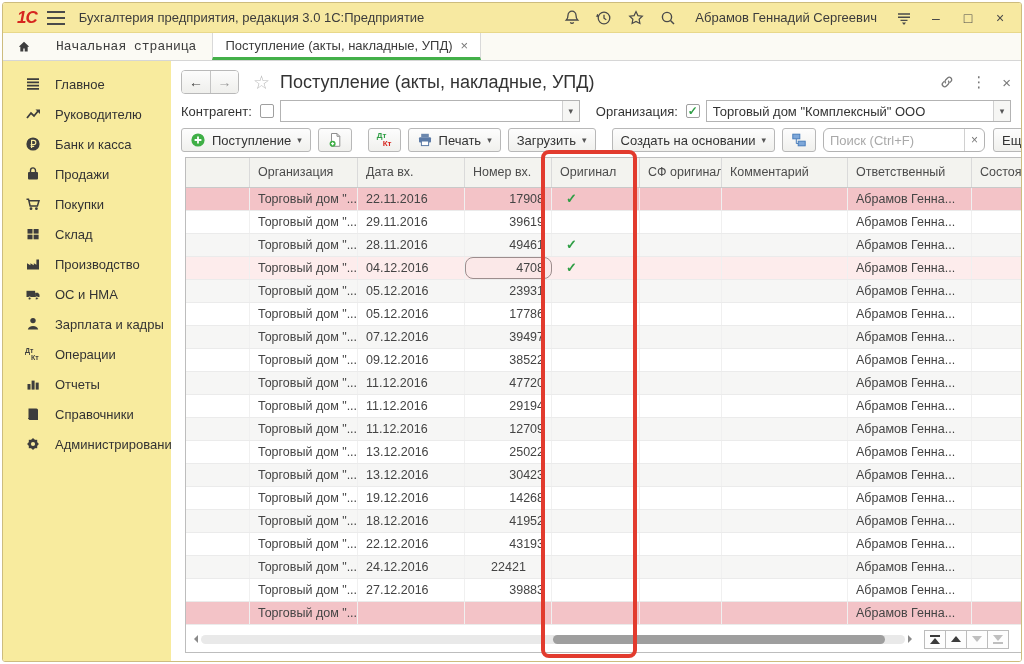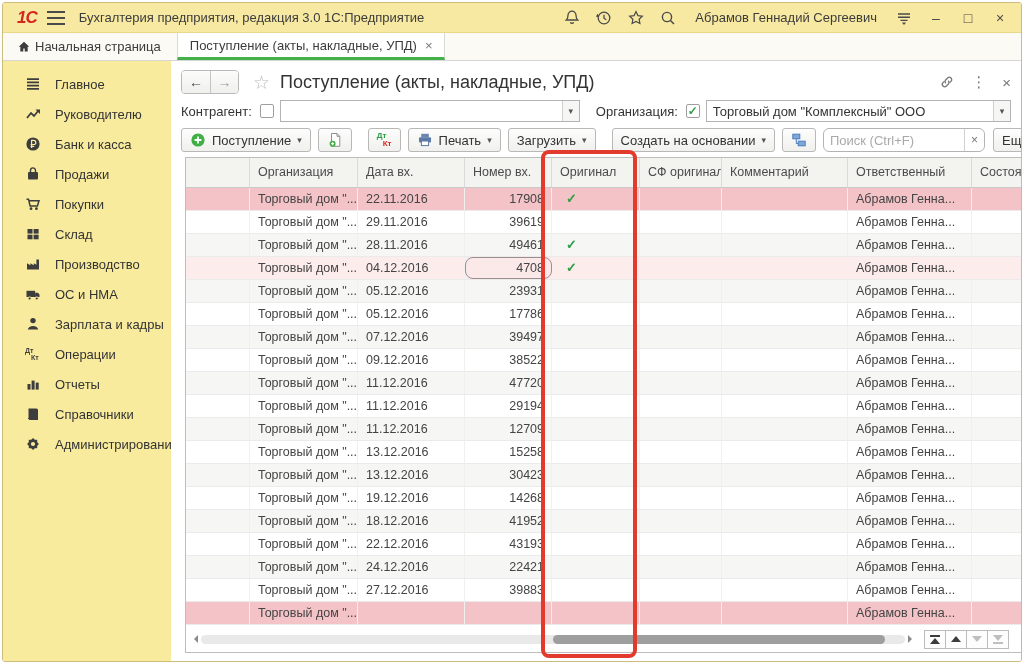--- a/index.html
+++ b/index.html
@@ -12,21 +12,21 @@
   .hamburger { width:18px; height:14px; margin-right:14px; cursor:pointer; display:flex; flex-direction:column; justify-content:space-between; }
   .hamburger i { display:block; height:2px; background:#4a4a4a; }
   .app-title { font-size:13px; color:#3c3c3c; }
   .titlebar-right { margin-left:auto; display:flex; align-items:center; gap:14px; padding-right:12px; }
   .tb-icon { width:18px; height:18px; display:inline-flex; align-items:center; justify-content:center; cursor:pointer; }
   .user-name { font-size:13px; color:#3c3c3c; margin:0 4px; }
   .win-ctl { font-size:14px; color:#4a4a4a; width:18px; text-align:center; cursor:pointer; }
 
   
   .tabbar { position:absolute; left:0; top:30px; right:0; height:28px; background:#fbfaf4; border-bottom:1px solid #d6d6d6; display:flex; align-items:stretch; }
-  .home-tab { display:flex; align-items:center; gap:4px; padding:0 16px 0 14px; font-size:13px; color:#3c3c3c; cursor:pointer; }
+  .home-tab { display:flex; align-items:center; gap:25px; padding:0 16px 0 14px; font-size:13px; color:#3c3c3c; cursor:pointer;font-family:Liberation Mono, monospace; }
   .doc-tab { display:flex; align-items:center; gap:8px; padding:0 12px; font-size:13px; color:#3c3c3c; background:#fff; border-left:1px solid #d9d9d9; border-right:1px solid #d9d9d9; border-bottom:3px solid #43b049; cursor:pointer; }
   .tab-close { color:#777; font-size:13px; cursor:pointer; }
 
   
   .sidebar { position:absolute; left:0; top:58px; width:168px; bottom:0; background:#f8eb9e; padding-top:8px; }
   .side-item { height:30px; display:flex; align-items:center; gap:14px; padding-left:22px; font-size:13px; color:#333; cursor:pointer; }
   .side-item svg { width:16px; height:16px; flex:none; }
   .dtkt-mini { width:16px; flex:none; font-size:7px; font-weight:bold; color:#3d3d3d; line-height:1; text-align:left; }
   .dtkt-mini i { font-style:normal; display:block; }
   .dtkt-mini i:last-child { padding-left:6px; }
@@ -476,21 +476,21 @@
             <div class="cell" style="width: 88px;"></div>
             <div class="cell" style="width: 82px;"></div>
             <div class="cell" style="width: 126px;"></div>
             <div class="cell" style="width: 124px;">Абрамов Генна...</div>
             <div class="cell" style="width: 50px;"></div>
           </div>
           <div class="trow" style="background: rgb(255, 255, 255);">
             <div class="cell" style="width: 64px;"></div>
             <div class="cell" style="width: 108px;">Торговый дом "...</div>
             <div class="cell" style="width: 107px;">13.12.2016</div>
-            <div class="cell num" style="width: 87px;">15258</div>
+            <div class="cell num" style="width: 87px;">25022</div>
             <div class="cell" style="width: 88px;"></div>
             <div class="cell" style="width: 82px;"></div>
             <div class="cell" style="width: 126px;"></div>
             <div class="cell" style="width: 124px;">Абрамов Генна...</div>
             <div class="cell" style="width: 50px;"></div>
           </div>
           <div class="trow" style="background: rgb(246, 246, 245);">
             <div class="cell" style="width: 64px;"></div>
             <div class="cell" style="width: 108px;">Торговый дом "...</div>
             <div class="cell" style="width: 107px;">13.12.2016</div>
@@ -531,21 +531,21 @@
             <div class="cell" style="width: 88px;"></div>
             <div class="cell" style="width: 82px;"></div>
             <div class="cell" style="width: 126px;"></div>
             <div class="cell" style="width: 124px;">Абрамов Генна...</div>
             <div class="cell" style="width: 50px;"></div>
           </div>
           <div class="trow" style="background: rgb(246, 246, 245);">
             <div class="cell" style="width: 64px;"></div>
             <div class="cell" style="width: 108px;">Торговый дом "...</div>
             <div class="cell" style="width: 107px;">24.12.2016</div>
-            <div class="cell num" style="width: 87px;">22421</div>
+            <div class="cell num" style="width: 87px; text-align: center;">22421</div>
             <div class="cell" style="width: 88px;"></div>
             <div class="cell" style="width: 82px;"></div>
             <div class="cell" style="width: 126px;"></div>
             <div class="cell" style="width: 124px;">Абрамов Генна...</div>
             <div class="cell" style="width: 50px;"></div>
           </div>
           <div class="trow" style="background: rgb(255, 255, 255);">
             <div class="cell" style="width: 64px;"></div>
             <div class="cell" style="width: 108px;">Торговый дом "...</div>
             <div class="cell" style="width: 107px;">27.12.2016</div>

